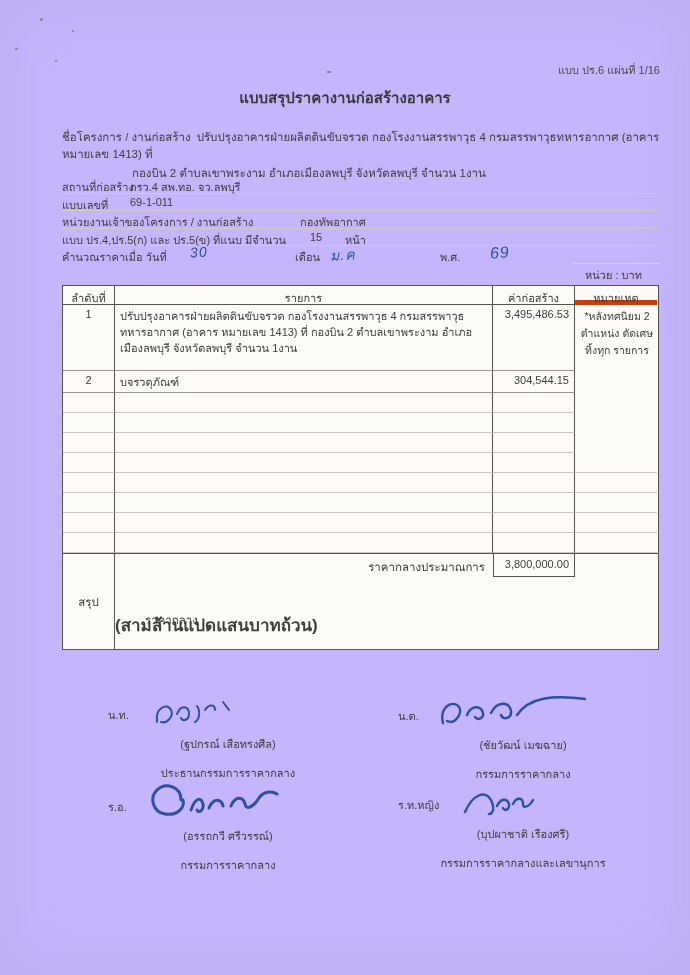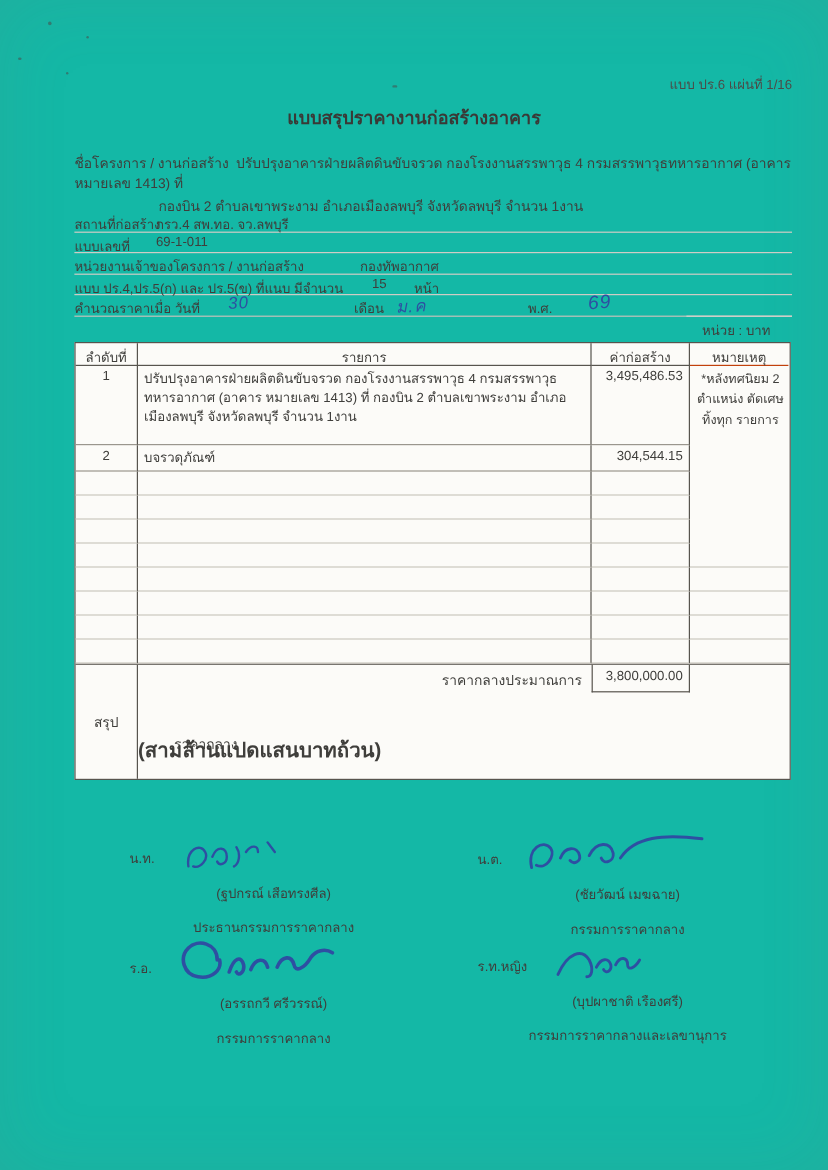--- a/index.html
+++ b/index.html
@@ -1,21 +1,21 @@
 <!DOCTYPE html>
 <html><head>
 <meta charset="utf-8">
 <style>
   * { box-sizing: border-box; margin: 0; padding: 0; }
   html,body { background:#e8e6e1; }
   .page {
     position: relative;
     width: 690px; height: 975px;
     margin: 0 auto;
-    background: #14b8a6;
+    background: #c4b5fd;
     color: #3f3e3b;
     font-family: "Liberation Sans", "DejaVu Sans", sans-serif;
     overflow: hidden;
     box-shadow: inset 0 0 60px rgba(120,115,105,.12);
   }
   .speck { position:absolute; background:#4a4a48; border-radius:50%; opacity:.55; }
 
   .form-code { position:absolute; top:61px; right:30px; font-size:11px; color:#4c4b48; }
   .doc-title { position:absolute; top:86px; left:0; right:0; text-align:center;
                font-size:15px; font-weight:bold; color:#3a3936; }
@@ -132,21 +132,21 @@
   </div>
 
   <div class="unit-line"></div>
   <div class="unit-note">หน่วย : บาท</div>
 
   <div class="tbl">
     <div class="trow t-head">
       <div class="c1">ลำดับที่</div>
       <div class="c2">รายการ</div>
       <div class="c3" style="text-align:center">ค่าก่อสร้าง</div>
-      <div class="c4" style="border-bottom:1px solid #c2410c">หมายเหตุ</div>
+      <div class="c4" style="border-bottom:5px solid #c2410c">หมายเหตุ</div>
     </div>
 
     <div class="trow r-item1">
       <div class="c1">1</div>
       <div class="c2">ปรับปรุงอาคารฝ่ายผลิตดินขับจรวด กองโรงงานสรรพาวุธ 4 กรมสรรพาวุธทหารอากาศ (อาคาร หมายเลข 1413) ที่ กองบิน 2 ตำบลเขาพระงาม อำเภอเมืองลพบุรี จังหวัดลพบุรี จำนวน 1งาน</div>
       <div class="c3">3,495,486.53</div>
       <div class="c4"></div>
     </div>
 
     <div class="trow r-item2">

